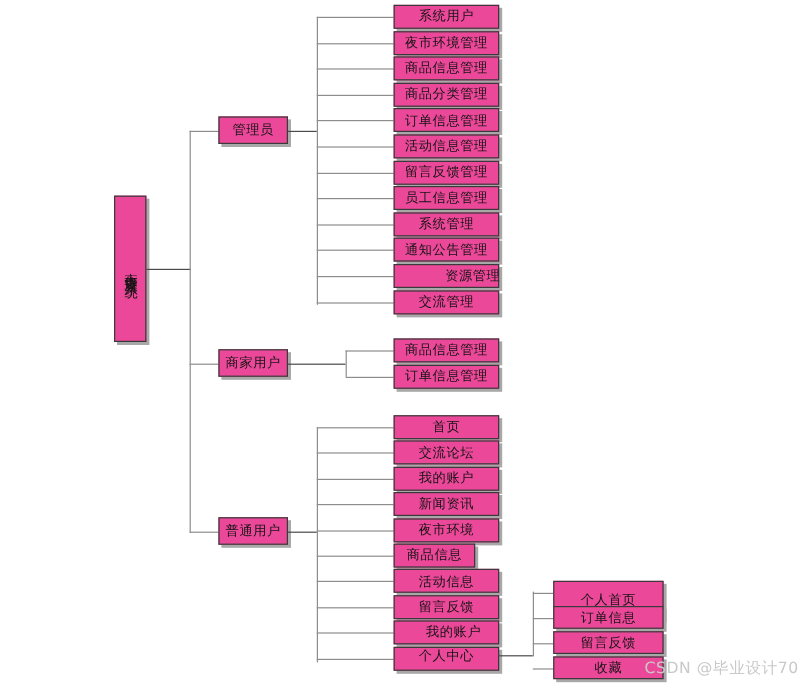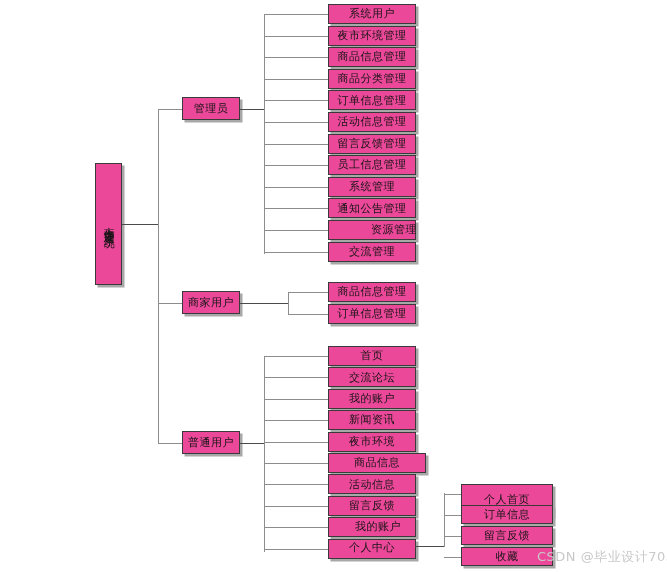--- a/index.html
+++ b/index.html
@@ -131,21 +131,21 @@
       <div class="node" style="left: 328px; top: 346px; width: 88px; height: 20px;">首页</div>
       <div class="line h soft" style="left: 264px; top: 377.4px; width: 64px;"></div>
       <div class="node" style="left: 328px; top: 367.4px; width: 88px; height: 20px;">交流论坛</div>
       <div class="line h soft" style="left: 264px; top: 398.8px; width: 64px;"></div>
       <div class="node" style="left: 328px; top: 388.8px; width: 88px; height: 20px;">我的账户</div>
       <div class="line h soft" style="left: 264px; top: 420.2px; width: 64px;"></div>
       <div class="node" style="left: 328px; top: 410.2px; width: 88px; height: 20px;">新闻资讯</div>
       <div class="line h soft" style="left: 264px; top: 441.6px; width: 64px;"></div>
       <div class="node" style="left: 328px; top: 431.6px; width: 88px; height: 20px;">夜市环境</div>
       <div class="line h soft" style="left: 264px; top: 463px; width: 64px;"></div>
-      <div class="node" style="left: 328px; top: 453px; width: 98px; height: 20px;">商品信息</div>
+      <div class="node" style="left: 328px; top: 453px; width: 68px; height: 20px;">商品信息</div>
       <div class="line h soft" style="left: 264px; top: 484.4px; width: 64px;"></div>
       <div class="node" style="left: 328px; top: 474.4px; width: 88px; height: 20px;">活动信息</div>
       <div class="line h soft" style="left: 264px; top: 505.8px; width: 64px;"></div>
       <div class="node" style="left: 328px; top: 495.8px; width: 88px; height: 20px;">留言反馈</div>
       <div class="line h soft" style="left: 264px; top: 527.2px; width: 64px;"></div>
       <div class="node" style="left: 328px; top: 517.2px; width: 88px; height: 20px; padding-left: 12px;">我的账户</div>
       <div class="line h soft" style="left: 264px; top: 548.6px; width: 64px;"></div>
       <div class="node" style="left: 328px; top: 538.6px; width: 88px; height: 20px; font-family: Liberation Mono, monospace;">个人中心</div>
     </div>
 

